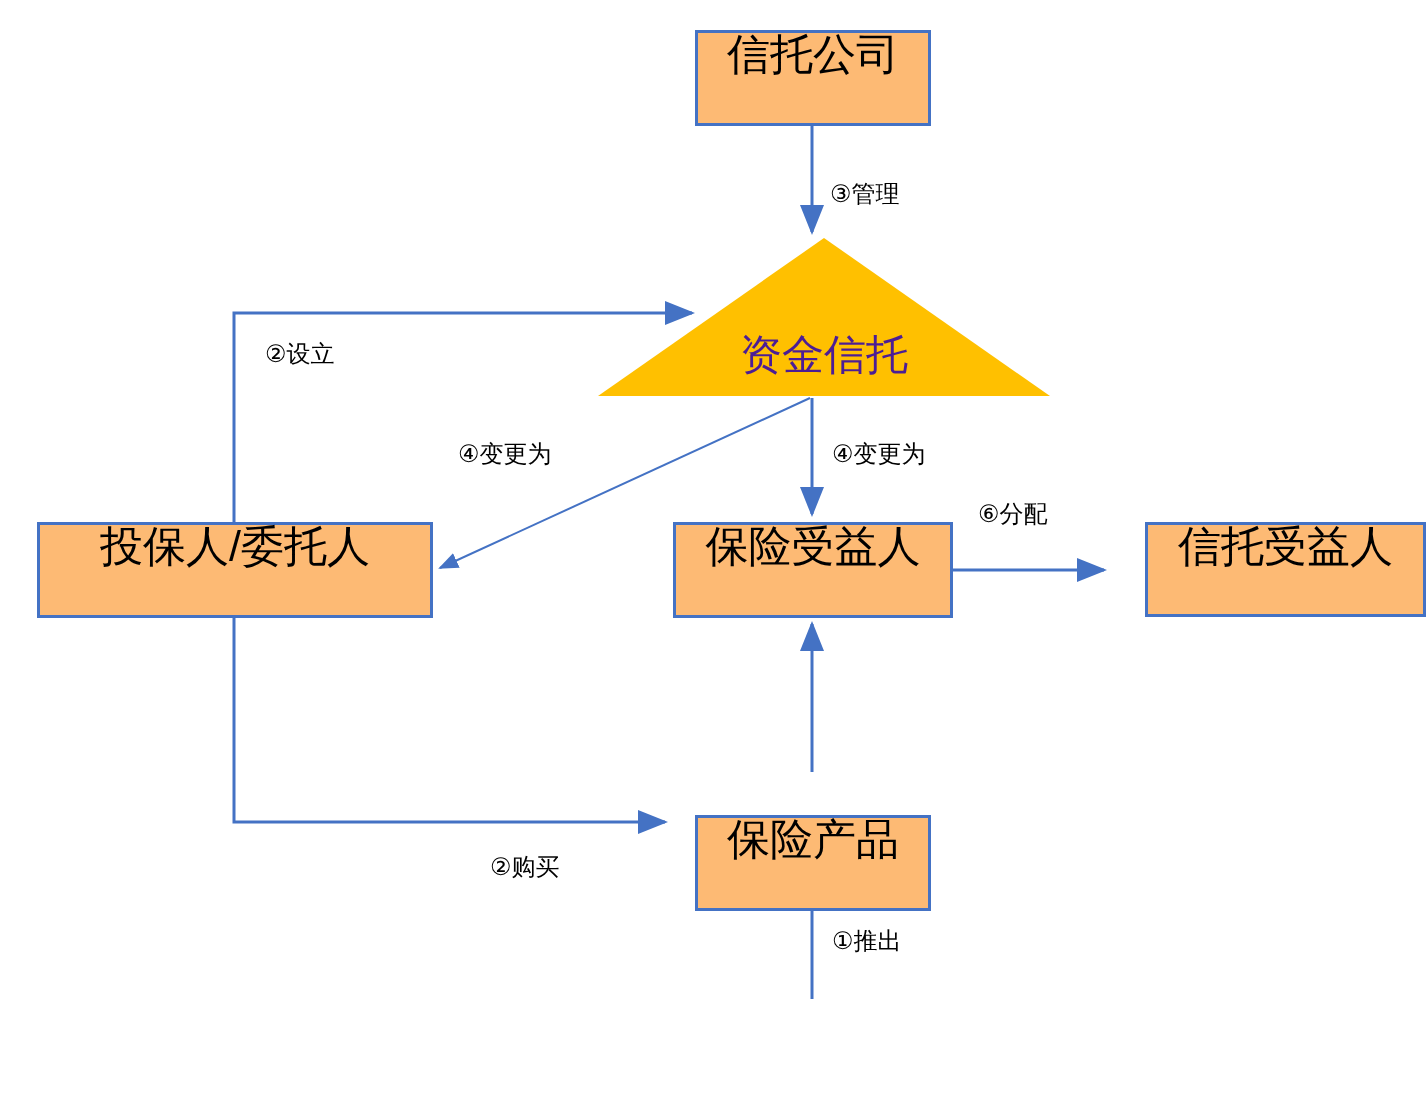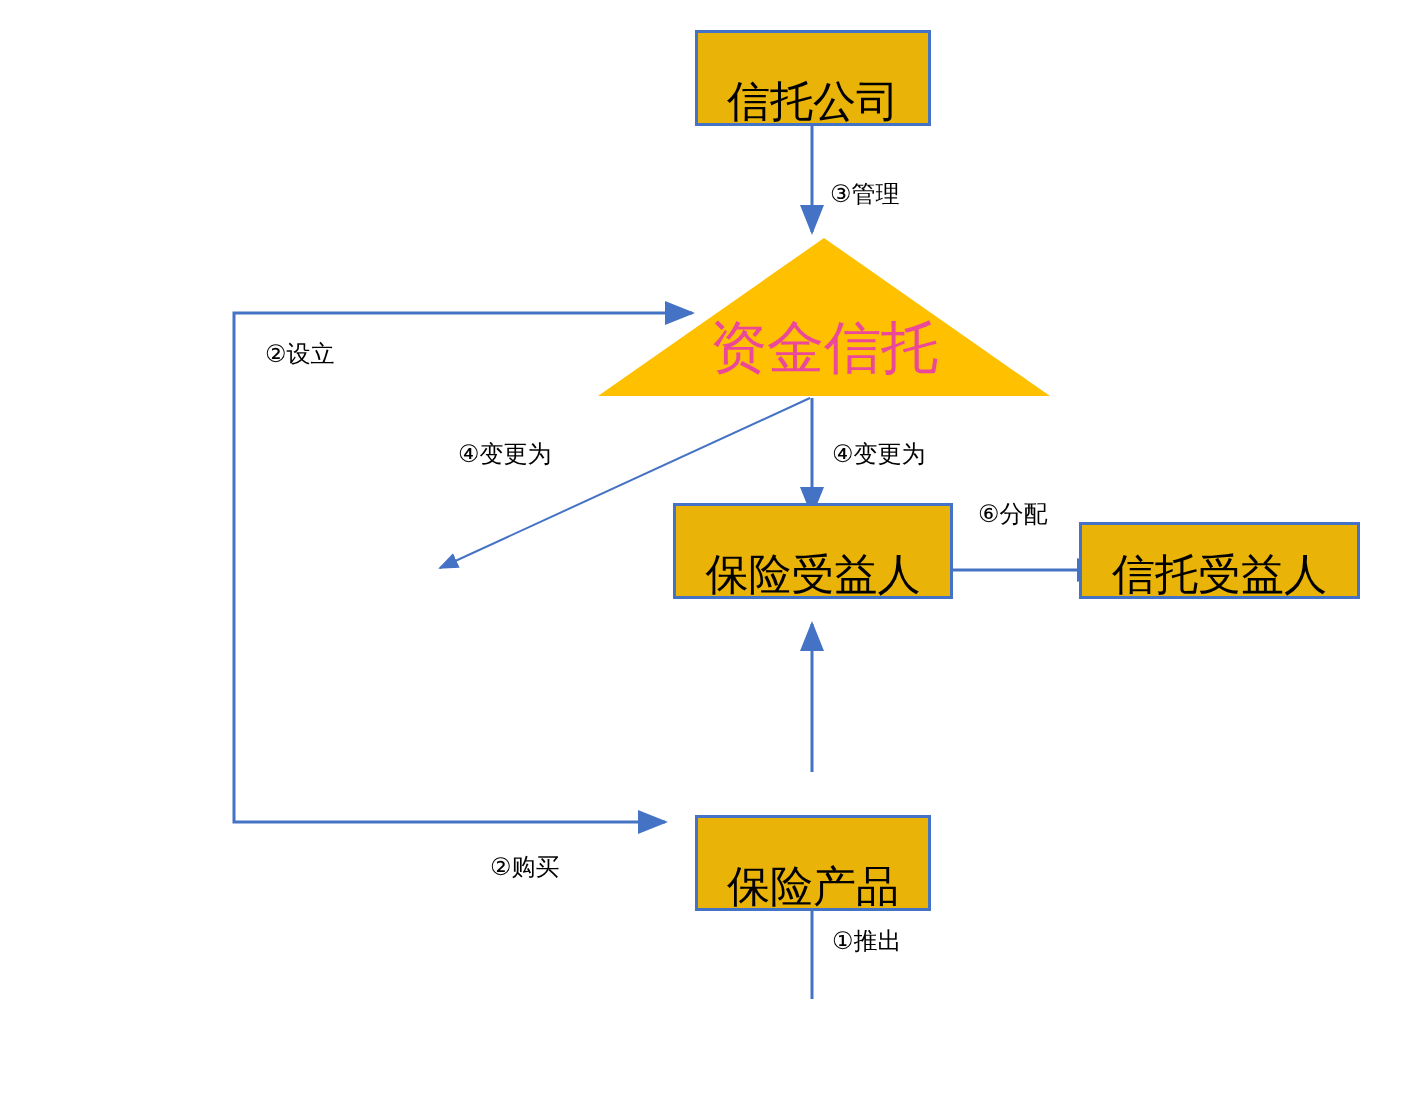--- a/index.html
+++ b/index.html
@@ -22,23 +22,23 @@
     left: 0;
     top: 0;
     width: 1426px;
     height: 1110px;
     pointer-events: none;
   }
   .node {
     position: absolute;
     box-sizing: border-box;
     display: flex;
-    align-items: flex-end;
+    align-items: flex-start;
     justify-content: center;
-    background: #eab308;
+    background: #fdba74;
     border: 3px solid #4472C4;
     color: #000000;
     font-size: 43px;
     line-height: 1;
     white-space: nowrap;
   }
   .node-label {
     display: block;
   }
   .tri-node {
@@ -47,22 +47,22 @@
     align-items: flex-end;
     justify-content: center;
   }
   .tri-shape {
     position: absolute;
     left: 0;
     top: 0;
   }
   .tri-text {
     position: relative;
-    font-size: 57px;
-    color: #ec4899;
+    font-size: 42px;
+    color: #4c1d95;
     line-height: 1;
     white-space: nowrap;
   }
   .edge-label {
     position: absolute;
     font-size: 24px;
     color: #000000;
     line-height: 1.16;
     white-space: nowrap;
   }
@@ -120,26 +120,29 @@
     <span class="node-label">信托公司</span>
   </div>
 
   <div class="tri-node" style="left:598px; top:238px; width:452px; height:160px;">
     <svg class="tri-shape" width="452" height="160" viewBox="0 0 452 160">
       <polygon points="226,0 452,158 0,158" fill="#FFC000"></polygon>
     </svg>
     <span class="tri-text" style="margin-bottom:22px;">资金信托</span>
   </div>
 
+  <div class="node" style="left:37px; top:522px; width:396px; height:96px;">
+    <span class="node-label">投保人/委托人</span>
+  </div>
 
-  <div class="node" style="left:673px; top:503px; width:280px; height:96px;">
+  <div class="node" style="left:673px; top:522px; width:280px; height:96px;">
     <span class="node-label">保险受益人</span>
   </div>
 
-  <div class="node" style="left:1079px; top:522px; width:281px; height:77px;">
+  <div class="node" style="left:1145px; top:522px; width:281px; height:95px;">
     <span class="node-label">信托受益人</span>
   </div>
 
   <div class="node" style="left:695px; top:773px; width:236px; height:96px;margin-top:42px;">
     <span class="node-label">保险产品</span>
   </div>
 
 
   <div class="edge-label" style="left:830px; top:180px;">③管理</div>
 

